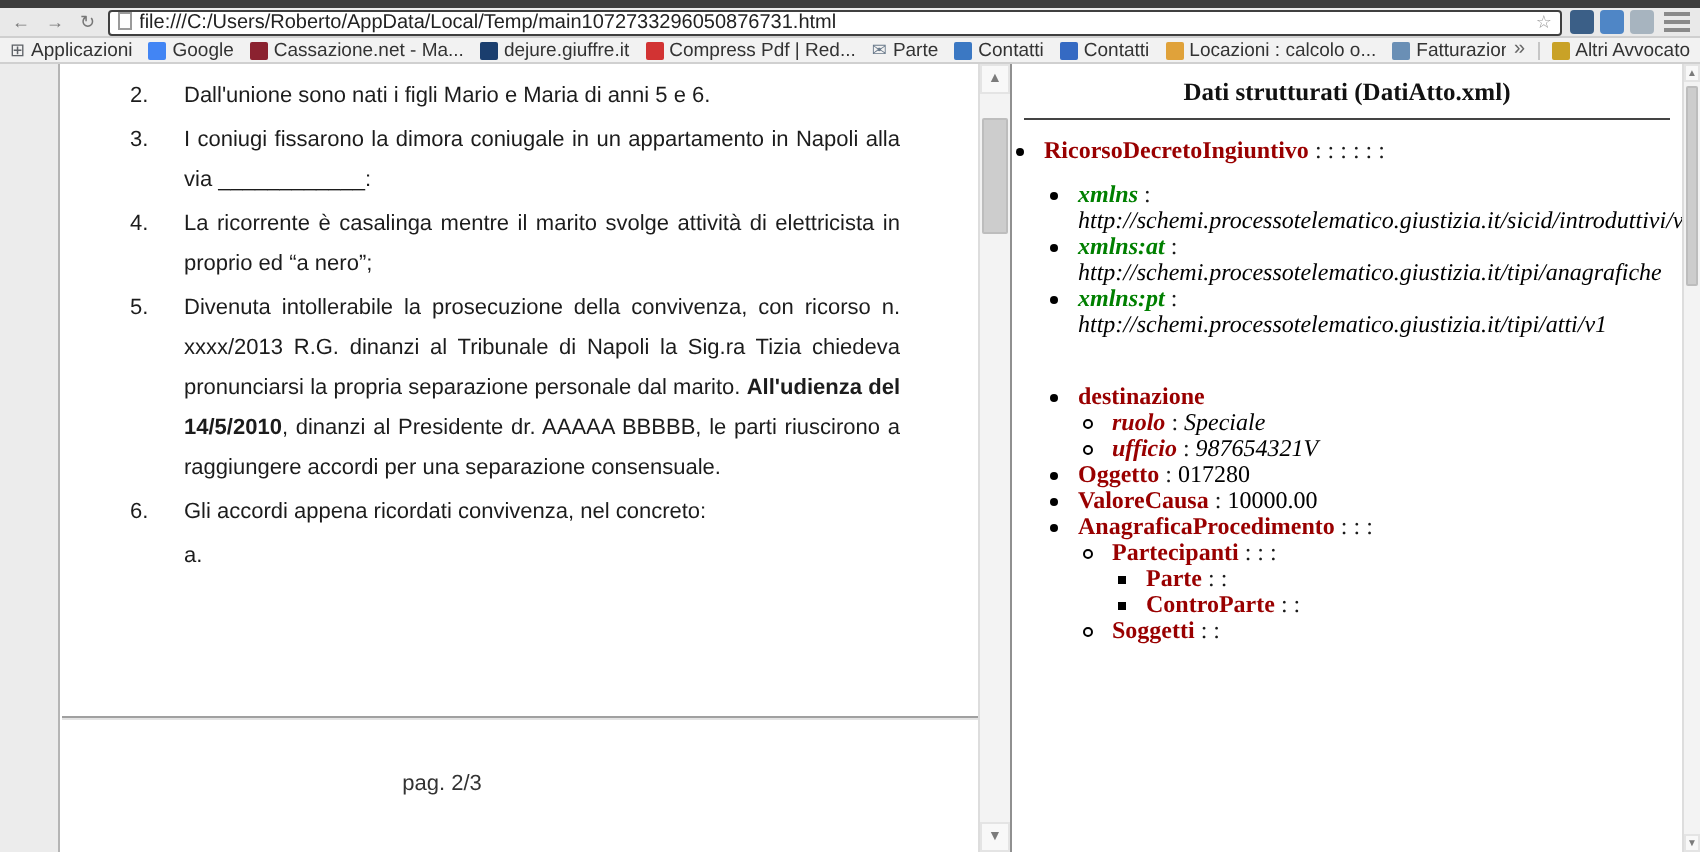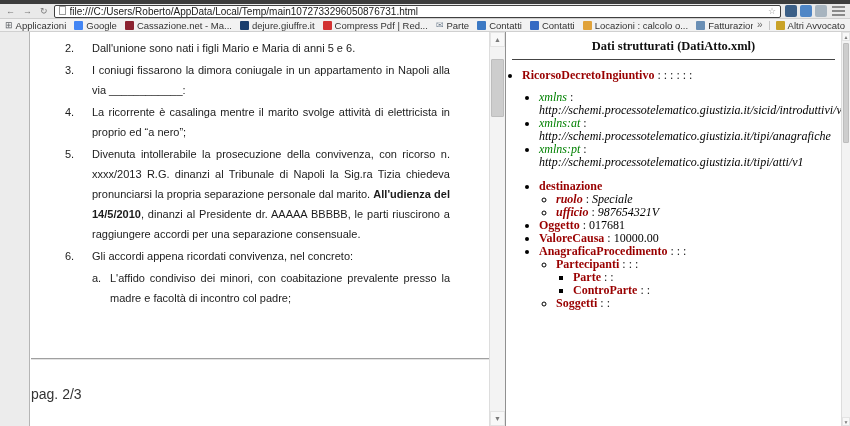--- a/index.html
+++ b/index.html
@@ -37,21 +37,21 @@
   .left-pane{width:489px;position:relative;background:#fff;overflow:hidden;flex:none}
   .gutter{position:absolute;left:0;top:0;width:30px;height:100%;background:#ececec;border-right:1px solid #b5b5b5}
   .doc{position:absolute;left:31px;top:0;right:0;padding:6px 39px 0 34px;color:#1c1c1c}
   .doc-item{display:flex;margin-bottom:2px}
   .doc-item.ind1{padding-left:27px}
   .doc-num{flex:0 0 27px;line-height:20px}
   .doc-item.ind1 .doc-num{flex:0 0 18px}
   .doc-text{flex:1;text-align:justify;line-height:20px}
   .doc .b{font-weight:bold}
   .page-break{position:absolute;left:31px;right:0;top:326px;border-top:1px solid #a0a0a0;box-shadow:0 1px 0 #e3e3e3}
-  .page-footer{position:absolute;left:31px;width:380px;top:354px;font-size:14px;color:#333}
+  .page-footer{position:absolute;left:31px;width:380px;top:354px;text-align:center;font-size:11px;color:#333}
 
   
   .vscroll{width:16px;background:#f3f3f3;border-left:1px solid #ddd;position:relative;flex:none}
   .vs-arrow{height:15px;display:flex;align-items:center;justify-content:center;font-size:7px;color:#7b7b7b;background:#f8f8f8;border:1px solid #e4e4e4}
   .vs-arrow.down{position:absolute;bottom:0;left:0;right:0}
   .vs-thumb{position:absolute;left:1px;right:1px;top:27px;height:58px;background:#cdcdcd;border:1px solid #bdbdbd;border-radius:1px}
   .vscroll.right{width:9px}
   .vscroll.right .vs-arrow{height:9px;font-size:5px}
   .vscroll.right .vs-thumb{top:11px;height:100px}
 
@@ -59,24 +59,24 @@
   .right-pane{flex:1;background:#fff;border-left:1px solid #909090;font-family:"Liberation Serif",serif;overflow:hidden;padding-top:7px;min-width:0}
   .xml-title{text-align:center;font-weight:bold;font-size:12.5px;color:#111}
   .right-pane hr{border:none;border-top:1px solid #444;margin:5px 6px 0 6px}
   .xml{font-size:12px;line-height:13px;color:#000;padding-right:3px}
   .xml ul{margin:0;padding-left:17px}
   .xml ul.lvl1{margin-top:9px;padding-left:16px;list-style:disc}
   .xml ul.lvl2{margin-top:9px;list-style:disc}
   .xml ul.lvl3{list-style:circle}
   .xml ul.lvl4{list-style:square}
   .xml ul.lvl5{list-style:square}
-  .xml li.gap{margin-top:11px}
+  .xml li.gap{margin-top:23px}
   .k.element{color:var(--c-el,#990000);font-weight:bold}
   .k.field{color:var(--c-el,#990000);font-weight:bold;font-style:italic}
-  .k.attr{color:var(--c-attr,#008000);font-weight:normal;font-style:italic}
+  .k.attr{color:var(--c-attr,#008000);font-weight:bold;font-style:italic}
   .v{font-style:italic}
   .v.plain{font-style:normal}
   .sep,.suf{color:#1a1a1a}
 </style>
 </head>
 <body>
 
 <div>
   <div class="tabstrip"></div>
 
@@ -174,21 +174,20 @@
           <div class="doc-item">
             <span class="doc-num">5.</span>
             <div class="doc-text"><span>Divenuta intollerabile la prosecuzione della convivenza, con ricorso n. xxxx/2013  R.G. dinanzi al Tribunale di Napoli  la Sig.ra Tizia chiedeva pronunciarsi la propria separazione personale dal marito. </span><span class="b">All'udienza del 14/5/2010</span><span>, dinanzi al Presidente dr. AAAAA BBBBB, le parti riuscirono a raggiungere accordi per una separazione consensuale.</span></div>
           </div>
           <div class="doc-item">
             <span class="doc-num">6.</span>
             <div class="doc-text"><span>Gli accordi appena ricordati convivenza, nel concreto:</span></div>
           </div>
           <div class="doc-item ind1">
             <span class="doc-num">a.</span>
-            <div class="doc-text"><span>L'affido condiviso dei minori, con coabitazione prevalente presso la madre e facoltà di incontro col padre;</span></div>
           </div>
         </div>
       <div class="page-break"></div>
       <div class="page-footer">pag. 2/3</div>
     </div>
 
     <div class="vscroll">
       <div class="vs-arrow">▲</div>
       <div class="vs-thumb"></div>
       <div class="vs-arrow down">▼</div>
@@ -200,21 +199,21 @@
       <div class="xml" id="xml-tree">
           <ul class="lvl1">
             <li><span class="k element">RicorsoDecretoIngiuntivo</span><span class="suf"> : : : : : :</span><ul class="lvl2">
                 <li><span class="k attr">xmlns</span><span class="sep"> : </span><span class="v">http://schemi.processotelematico.giustizia.it/sicid/introduttivi/v1</span></li>
                 <li><span class="k attr">xmlns:at</span><span class="sep"> : </span><span class="v">http://schemi.processotelematico.giustizia.it/tipi/anagrafiche</span></li>
                 <li><span class="k attr">xmlns:pt</span><span class="sep"> : </span><span class="v">http://schemi.processotelematico.giustizia.it/tipi/atti/v1</span></li>
                 <li class="gap"><span class="k element">destinazione</span><ul class="lvl3">
                     <li><span class="k field">ruolo</span><span class="sep"> : </span><span class="v">Speciale</span></li>
                     <li><span class="k field">ufficio</span><span class="sep"> : </span><span class="v">987654321V</span></li>
                   </ul></li>
-                <li><span class="k element">Oggetto</span><span class="sep"> : </span><span class="v plain">017681</span></li>
+                <li><span class="k element">Oggetto</span><span class="sep"> : </span><span class="v plain">017280</span></li>
                 <li><span class="k element">ValoreCausa</span><span class="sep"> : </span><span class="v plain">10000.00</span></li>
                 <li><span class="k element">AnagraficaProcedimento</span><span class="suf"> : : :</span><ul class="lvl3">
                     <li><span class="k element">Partecipanti</span><span class="suf"> : : :</span><ul class="lvl4">
                         <li><span class="k element">Parte</span><span class="suf"> : :</span></li>
                         <li><span class="k element">ControParte</span><span class="suf"> : :</span></li>
                       </ul></li>
                     <li><span class="k element">Soggetti</span><span class="suf"> : :</span></li>
                   </ul></li>
               </ul></li>
           </ul>

